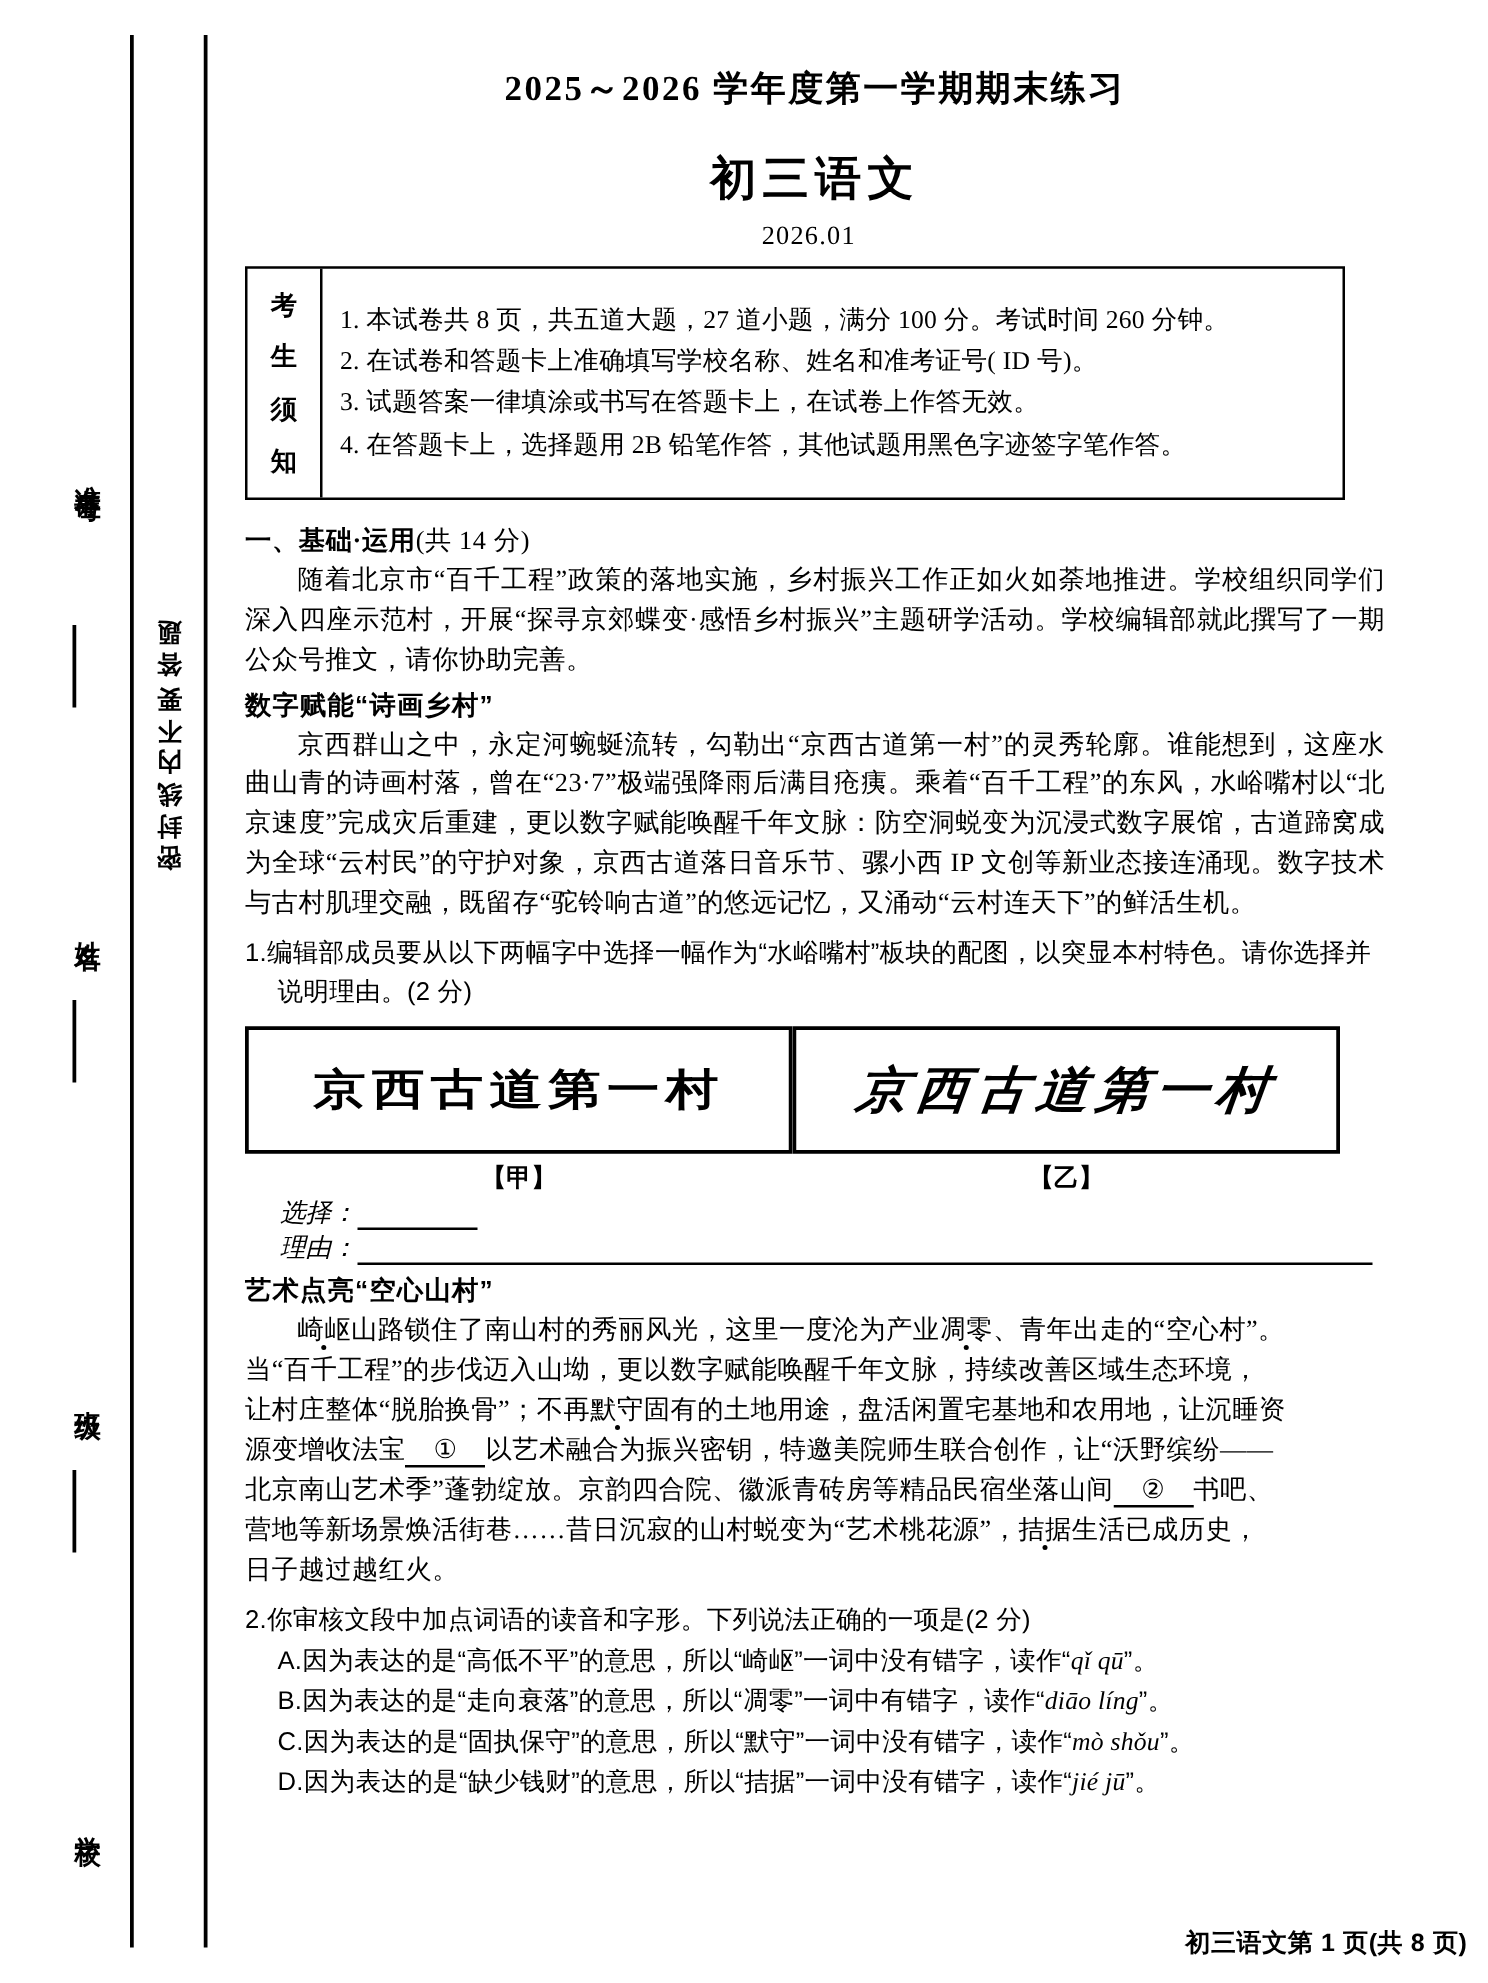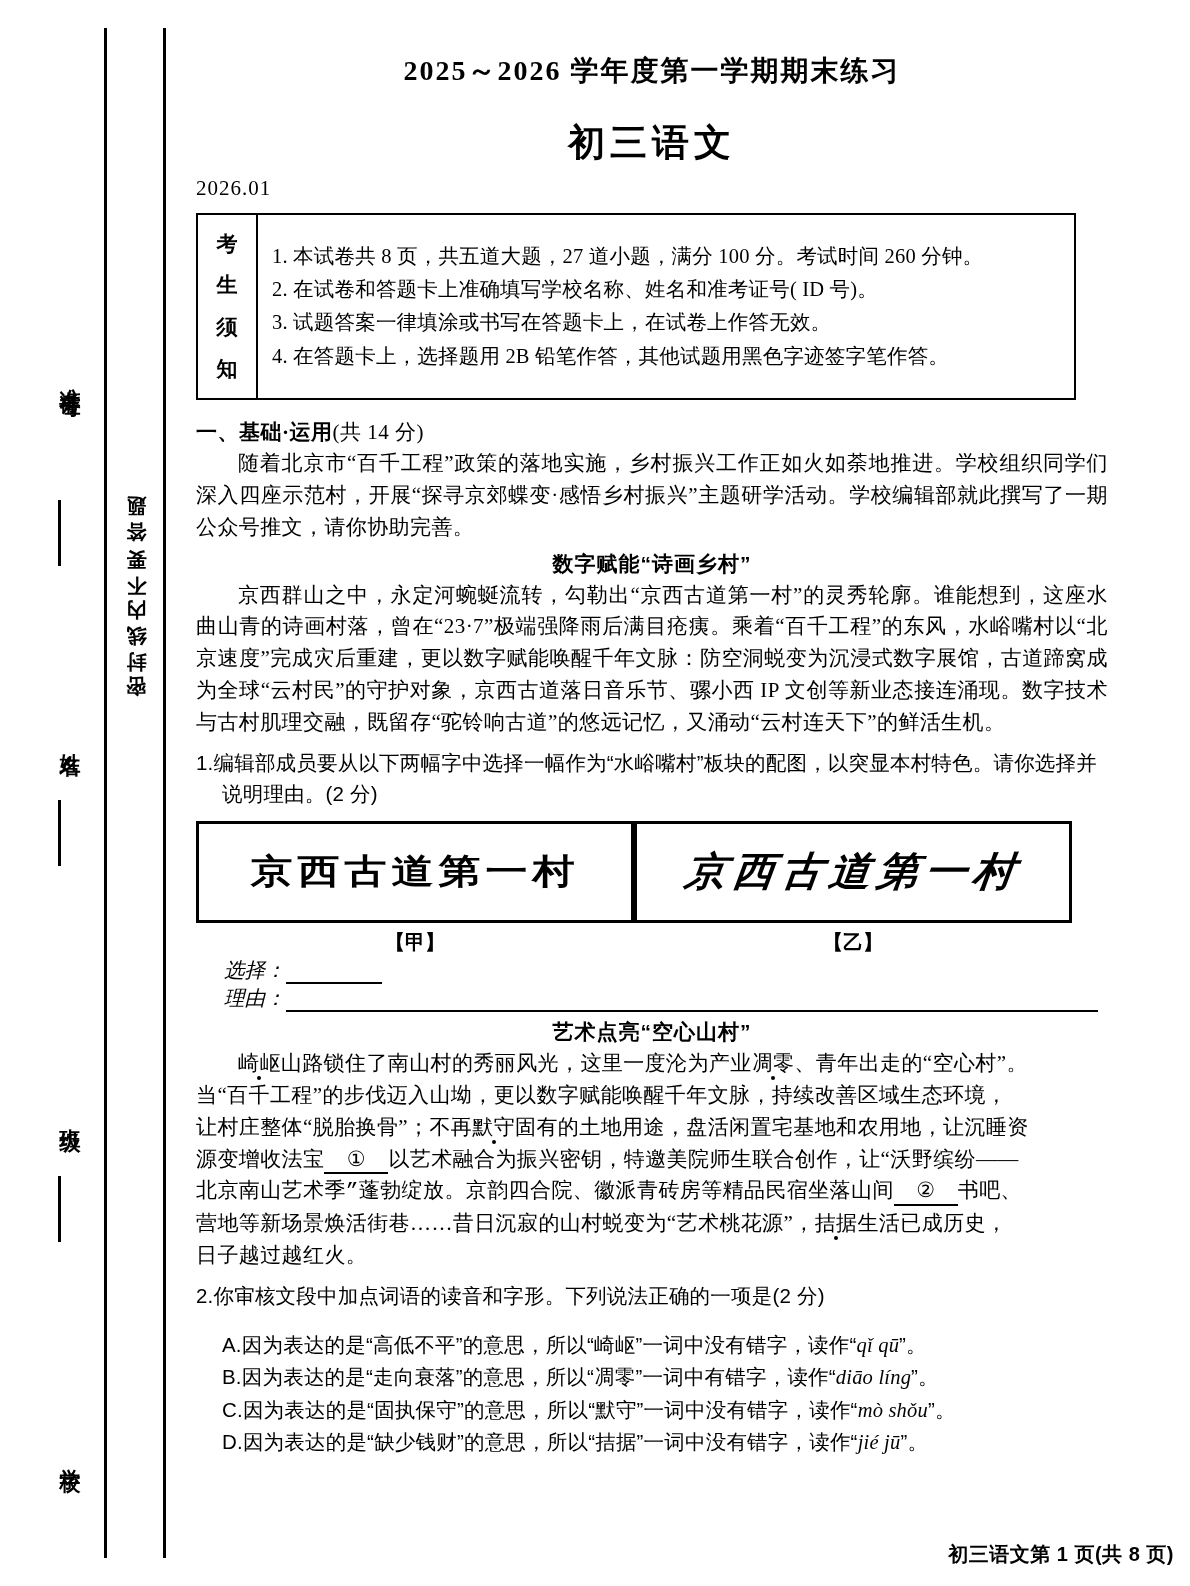--- a/index.html
+++ b/index.html
@@ -91,21 +91,21 @@
   }
   .subject-title {
     text-align: center;
     font-family: "Liberation Sans", "DejaVu Sans", sans-serif;
     font-size: 37px;
     font-weight: 700;
     letter-spacing: 5px;
     margin-top: 28px;
   }
   .exam-date {
-    text-align: left;
+    text-align: center;
     font-size: 21px;
     margin-top: 8px;
     padding-right: 10px;
     letter-spacing: 1px;
   }
 
   
   #notice {
     margin-top: 12px;
     border: 2.5px solid #000;
@@ -152,21 +152,20 @@
     font-family: "Liberation Serif", "DejaVu Serif", serif;
     font-size: 21px;
     line-height: 1.52;
     letter-spacing: 0.4px;
     text-align: justify;
   }
   .indent { text-indent: 2em; }
   .para { margin-top: 2px; }
 
   .center-sub {
-    text-align: center;
     font-family: "Liberation Sans", "DejaVu Sans", sans-serif;
     font-size: 21px;
     font-weight: 700;
     letter-spacing: 1px;
     margin-top: 6px;
   }
 
   
   .dot {
     position: relative;
@@ -189,21 +188,21 @@
     font-family: "Liberation Sans", "DejaVu Sans", sans-serif;
     font-size: 20.5px;
     line-height: 1.52;
     letter-spacing: 0.2px;
   }
   .question .hang {
     display: block;
     padding-left: 26px;
     text-indent: -26px;
   }
-  .options { margin-top: 18px; }
+  .options { margin-top: 2px; }
   .options .opt {
     display: block;
     padding-left: 54px;
     text-indent: -28px;
     font-size: 20.5px;
     line-height: 1.58;
     white-space: nowrap;
   }
   .py { font-style: italic; font-family: "Liberation Serif", "DejaVu Serif", serif; }
 
@@ -373,21 +372,21 @@
       <span class="rule-long"></span>
     </div>
 
     <div class="center-sub">艺术点亮“空心山村”</div>
 
     <div class="kai para">
       <span style="display:block; text-indent:2em;"><span class="dot">崎岖</span><span>山路锁住了南山村的秀丽风光，这里一度沦为产业</span><span class="dot">凋零</span><span>、青年出走的“空心村”。</span></span>
       <span style="display:block;">当“百千工程”的步伐迈入山坳，更以数字赋能唤醒千年文脉，持续改善区域生态环境，</span>
       <span style="display:block;"><span>让村庄整体“脱胎换骨”；不再</span><span class="dot">默守</span><span>固有的土地用途，盘活闲置宅基地和农用地，让沉睡资</span></span>
       <span style="display:block;"><span>源变增收法宝</span><span class="blank-num">①</span><span>以艺术融合为振兴密钥，特邀美院师生联合创作，让“沃野缤纷——</span></span>
-      <span style="display:block;font-family:Liberation Mono, monospace;"><span>北京南山艺术季”蓬勃绽放。京韵四合院、徽派青砖房等精品民宿坐落山间</span><span class="blank-num">②</span><span>书吧、</span></span>
+      <span style="display:block;"><span>北京南山艺术季”蓬勃绽放。京韵四合院、徽派青砖房等精品民宿坐落山间</span><span class="blank-num">②</span><span>书吧、</span></span>
       <span style="display:block;"><span>营地等新场景焕活街巷……昔日沉寂的山村蜕变为“艺术桃花源”，</span><span class="dot">拮据</span><span>生活已成历史，</span></span>
       <span style="display:block;">日子越过越红火。</span>
     </div>
 
     <div class="question">
       <span class="hang"><span>2.</span><span>你审核文段中加点词语的读音和字形。下列说法正确的一项是</span><span>(2 分)</span></span>
       <div class="options">
         <span class="opt"><span>A.</span><span>因为表达的是“高低不平”的意思，所以“崎岖”一词中没有错字，读作“</span><span class="py">qǐ qū</span><span>”。</span></span>
         <span class="opt"><span>B.</span><span>因为表达的是“走向衰落”的意思，所以“凋零”一词中有错字，读作“</span><span class="py">diāo líng</span><span>”。</span></span>
         <span class="opt"><span>C.</span><span>因为表达的是“固执保守”的意思，所以“默守”一词中没有错字，读作“</span><span class="py">mò shǒu</span><span>”。</span></span>

